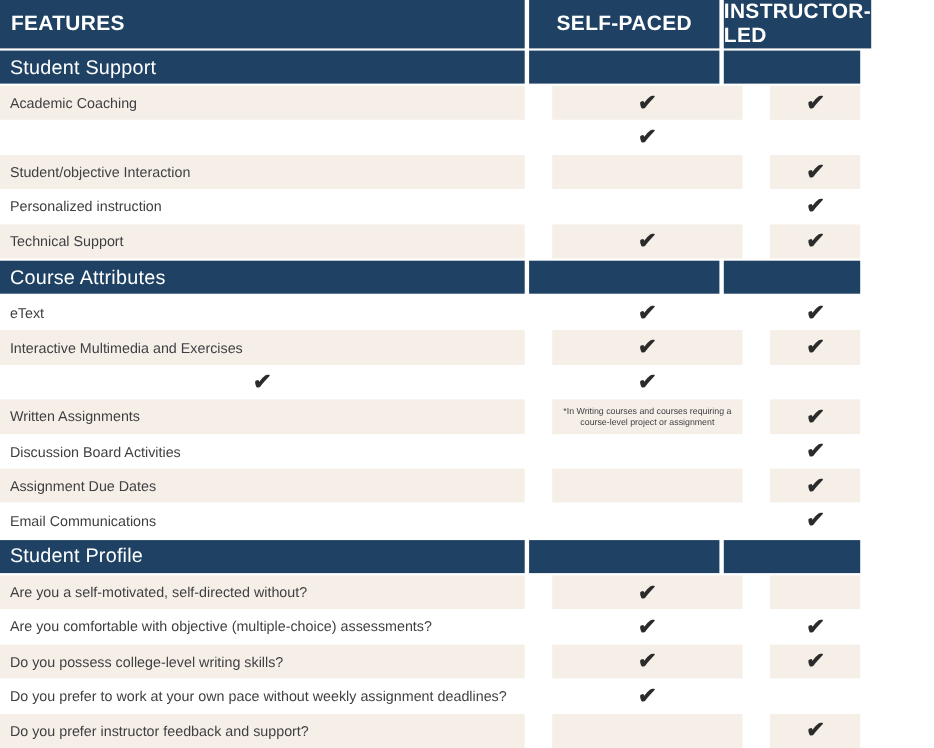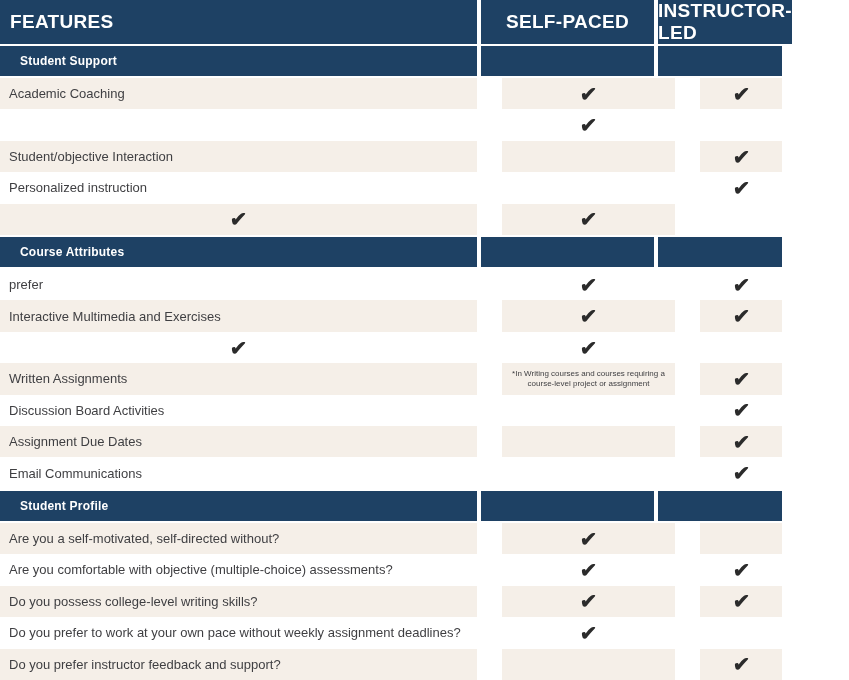--- a/index.html
+++ b/index.html
@@ -21,21 +21,21 @@
   .header-row{height:40px;flex:0 0 auto;margin-bottom:4px;}
   .header-row .hcell{
     background:var(--navy);color:#fff;display:flex;align-items:center;
     font-weight:bold;font-size:19px;letter-spacing:.3px;
   }
   .hcell.first{padding-left:10px;}
   .hcell.center{justify-content:center;}
   
   .section-row{height:30px;flex:0 0 auto;margin:2px 0;}
   .section-row .scell{background:var(--navy);display:flex;align-items:center;}
-  .section-title{color:#fff;font-weight:bold;font-size:12px;padding-left:20px;letter-spacing:.2px;}
+  .section-title{color:#fff;font-weight:normal;font-size:18px;padding-left:9px;letter-spacing:.2px;}
   
   .data-row{flex:1 1 0;min-height:0;gap:25px;}
   .data-row .cell{display:flex;align-items:center;overflow:hidden;}
   .data-row.cream .cell{background:var(--cream);}
   .data-row.white .cell{background:var(--white);}
   .feature-label{
     font-size:13px;color:var(--ink);padding-left:9px;white-space:nowrap;
   }
   .cell.center{justify-content:center;}
   .check{
@@ -94,37 +94,40 @@
       <div class="row data-row white">
     <div class="cell">
       <span class="feature-label">Personalized instruction</span>
     </div>
     <div class="cell center"></div>
     <div class="cell center">
           <span class="check">✔</span>
         </div>
   </div>
       <div class="row data-row cream">
+    <div class="cell">
+      <span class="feature-label">Technical Support</span>
+    </div>
     <div class="cell center">
           <span class="check">✔</span>
         </div>
     <div class="cell center">
           <span class="check">✔</span>
         </div>
   </div>
       <div class="row section-row">
     <div class="scell">
       <span class="section-title">Course Attributes</span>
     </div>
     <div class="scell"></div>
     <div class="scell"></div>
   </div>
       <div class="row data-row white">
     <div class="cell">
-      <span class="feature-label">prefer</span>
+      <span class="feature-label">eText</span>
     </div>
     <div class="cell center">
           <span class="check">✔</span>
         </div>
     <div class="cell center">
           <span class="check">✔</span>
         </div>
   </div>
       <div class="row data-row cream">
     <div class="cell">

